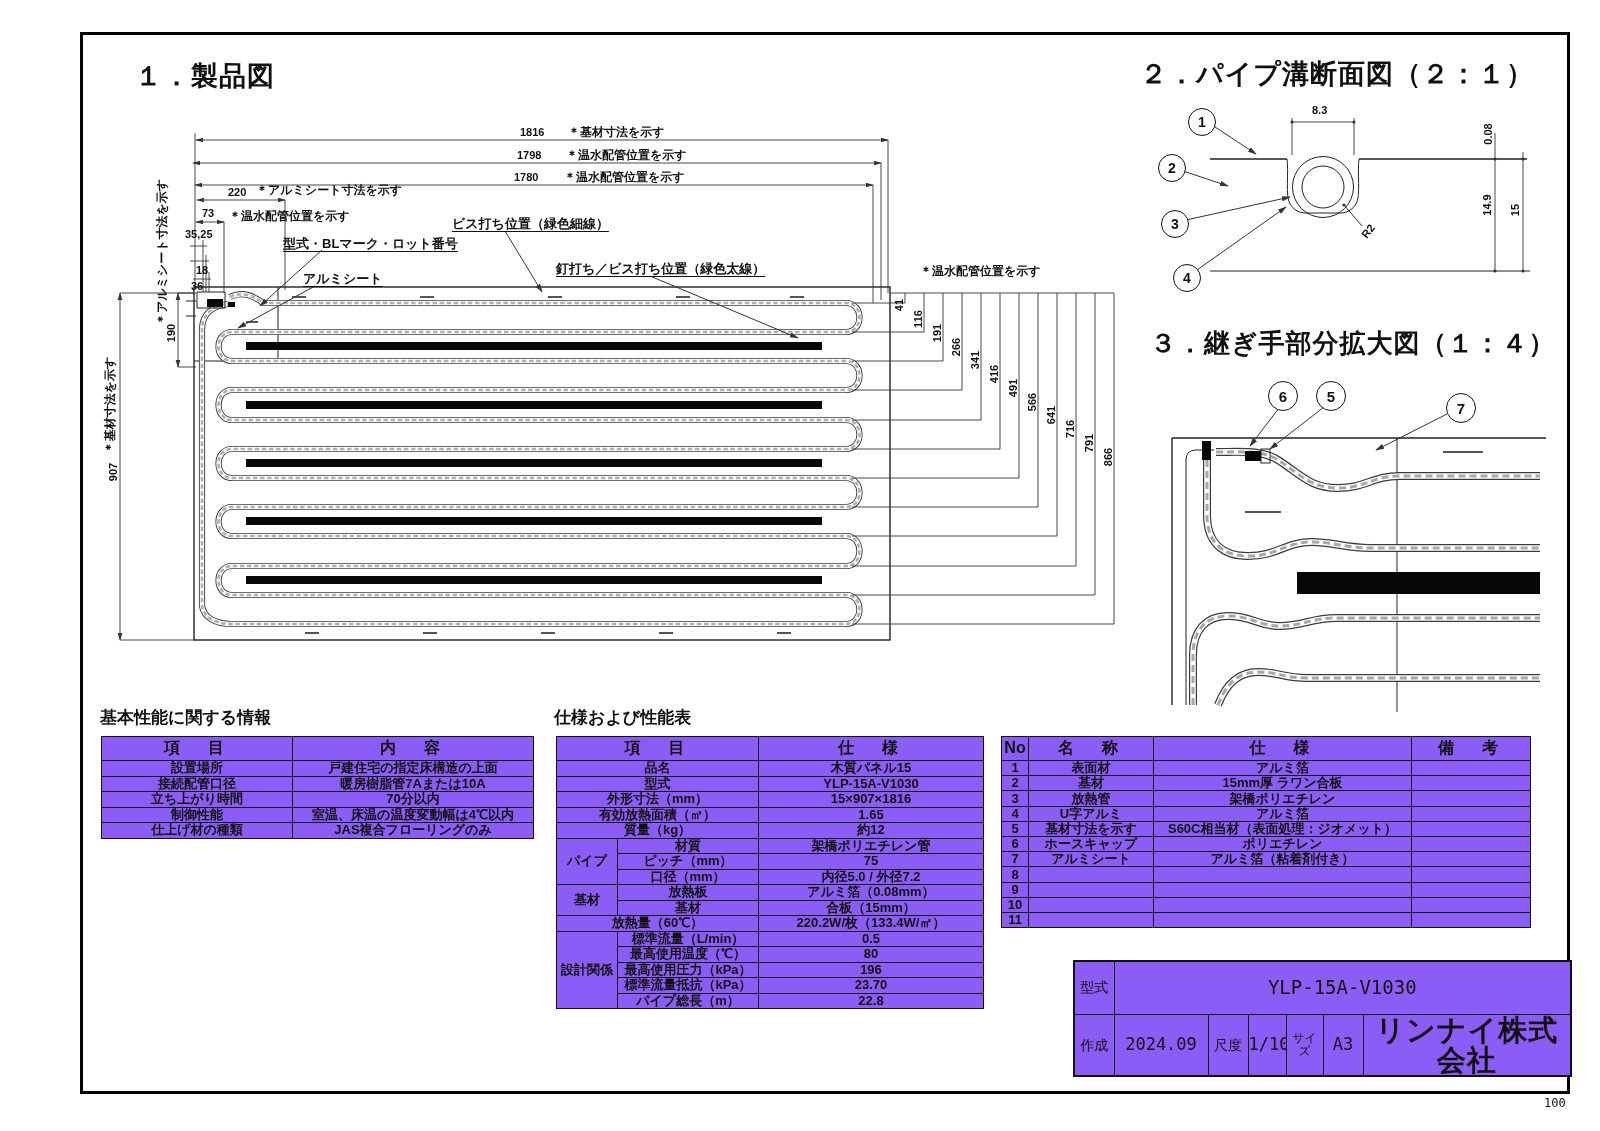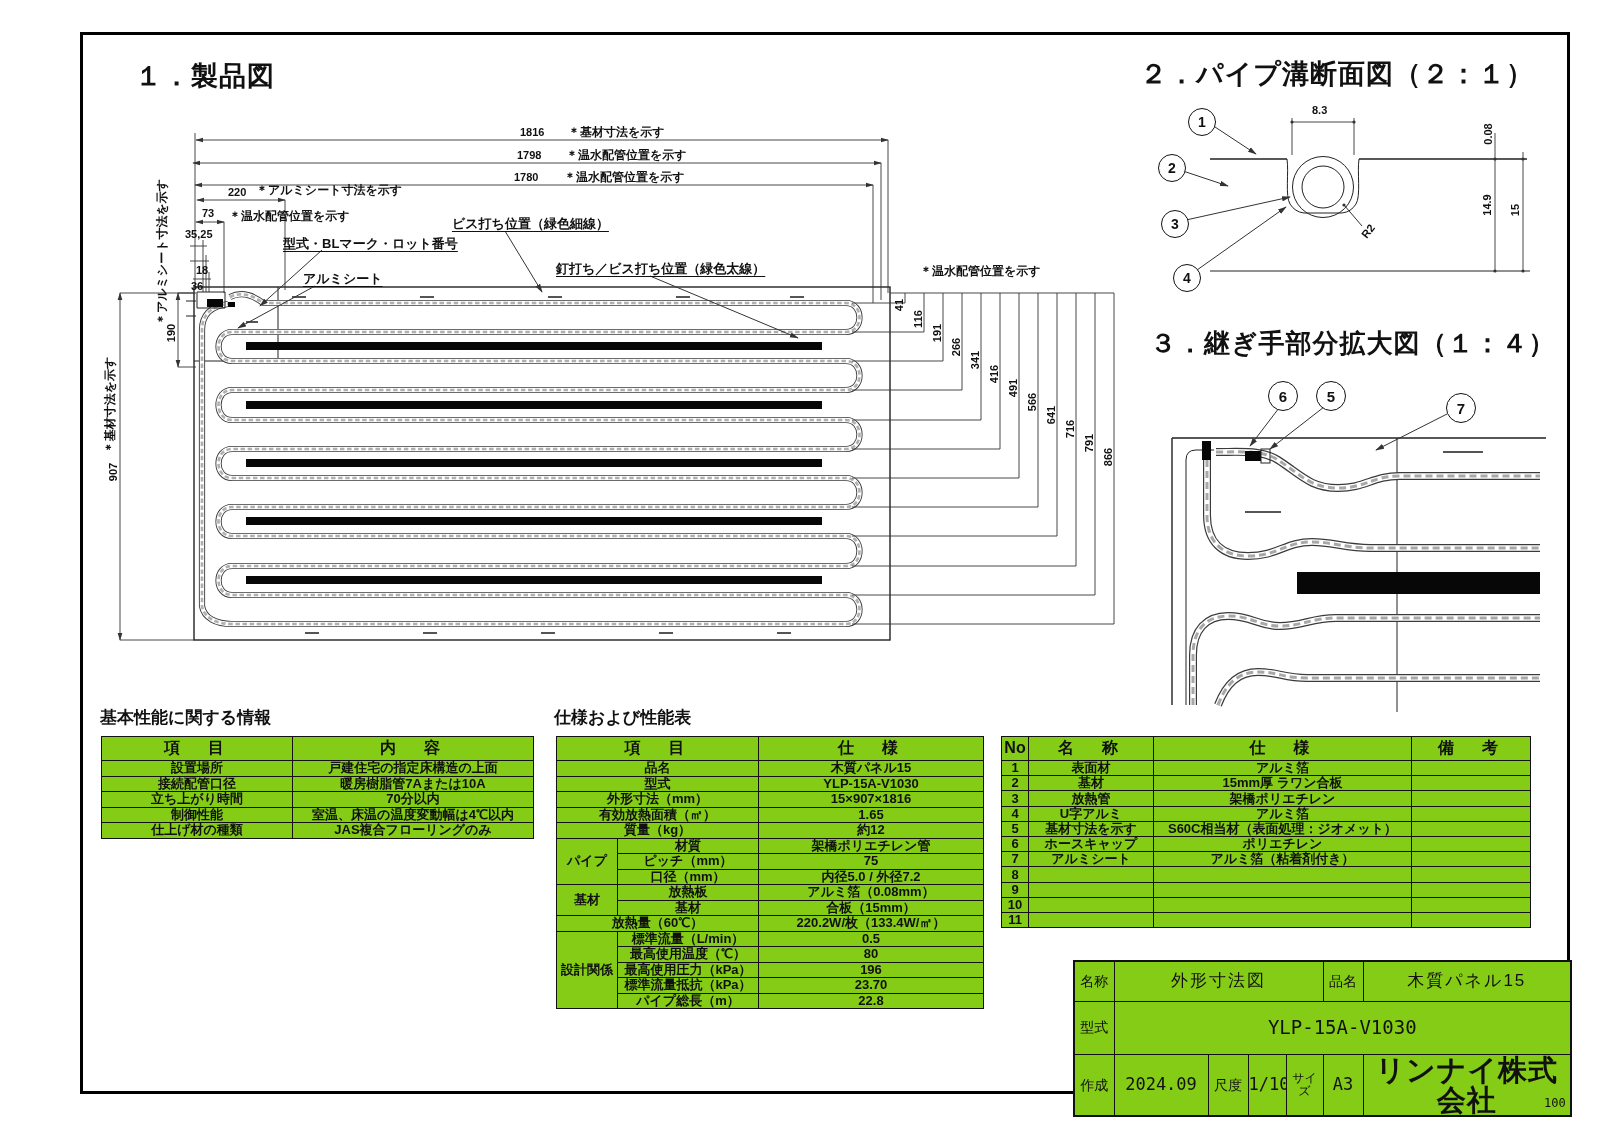--- a/index.html
+++ b/index.html
@@ -12,21 +12,21 @@
   .dim{font-size:11px;font-weight:bold;}
   .note{font-size:12px;font-weight:bold;}
   .lbl{font-size:13px;font-weight:bold;text-decoration:underline;text-underline-offset:3px;}
   .vrot{transform:translate(-50%,-50%) rotate(-90deg);transform-origin:center;}
   .r2rot{transform:translate(-50%,-50%) rotate(-52deg);transform-origin:center;}
   .balloon{position:absolute;width:26px;height:26px;border:1.4px solid #111;border-radius:50%;
            background:#fff;display:flex;align-items:center;justify-content:center;
            font-size:14px;font-weight:bold;}
   .balloon.big{width:28px;height:28px;font-size:15px;}
   .tbl-title{font-size:17px;font-weight:bold;}
-  table{border-collapse:collapse;table-layout:fixed;position:absolute;background:#84cc16;}
+  table{border-collapse:collapse;table-layout:fixed;position:absolute;background:#8b5cf6;}
   table,td,th{border:1.4px solid #111;}
   td,th{padding:0;margin:0;font-weight:bold;font-size:13px;text-align:center;
         vertical-align:middle;line-height:1.05;overflow:hidden;}
   th{font-size:16px;letter-spacing:6px;}
   .h24{height:24px}.h15{height:15.5px}.h34{height:34px}.h152{height:15.2px}
   .pre{white-space:pre-line;}
   .left{text-align:left;padding-left:4px;}
   .tube-o{stroke:#3a3a3a;stroke-width:6.2;fill:none;}
   .tube-i{stroke:#ffffff;stroke-width:4.4;fill:none;}
   .tube-c{stroke:#b0b0b0;stroke-width:2.6;fill:none;stroke-dasharray:4.5 2.6;}
@@ -426,26 +426,20 @@
     <colgroup>
         <col style="width:40px">
         <col style="width:94px">
         <col style="width:40px">
         <col style="width:38px">
         <col style="width:37px">
         <col style="width:40px">
         <col style="width:208px">
       </colgroup>
     <tbody>
-        <tr style="height:40px;">
-      <td>名称</td>
-      <td colspan="4" class="jval">外形寸法図</td>
-      <td>品名</td>
-      <td class="jval">木質パネル15</td>
-    </tr>
     <tr style="height:53px;">
       <td>型式</td>
       <td colspan="6" class="val" style="font-size:19px;">YLP-15A-V1030</td>
     </tr>
     <tr style="height:38px;padding-left:20px;">
       <td>作成</td>
       <td class="val">2024.09</td>
       <td>尺度</td>
       <td class="val">1/10</td>
       <td style="font-size:12px;">サイズ</td>

